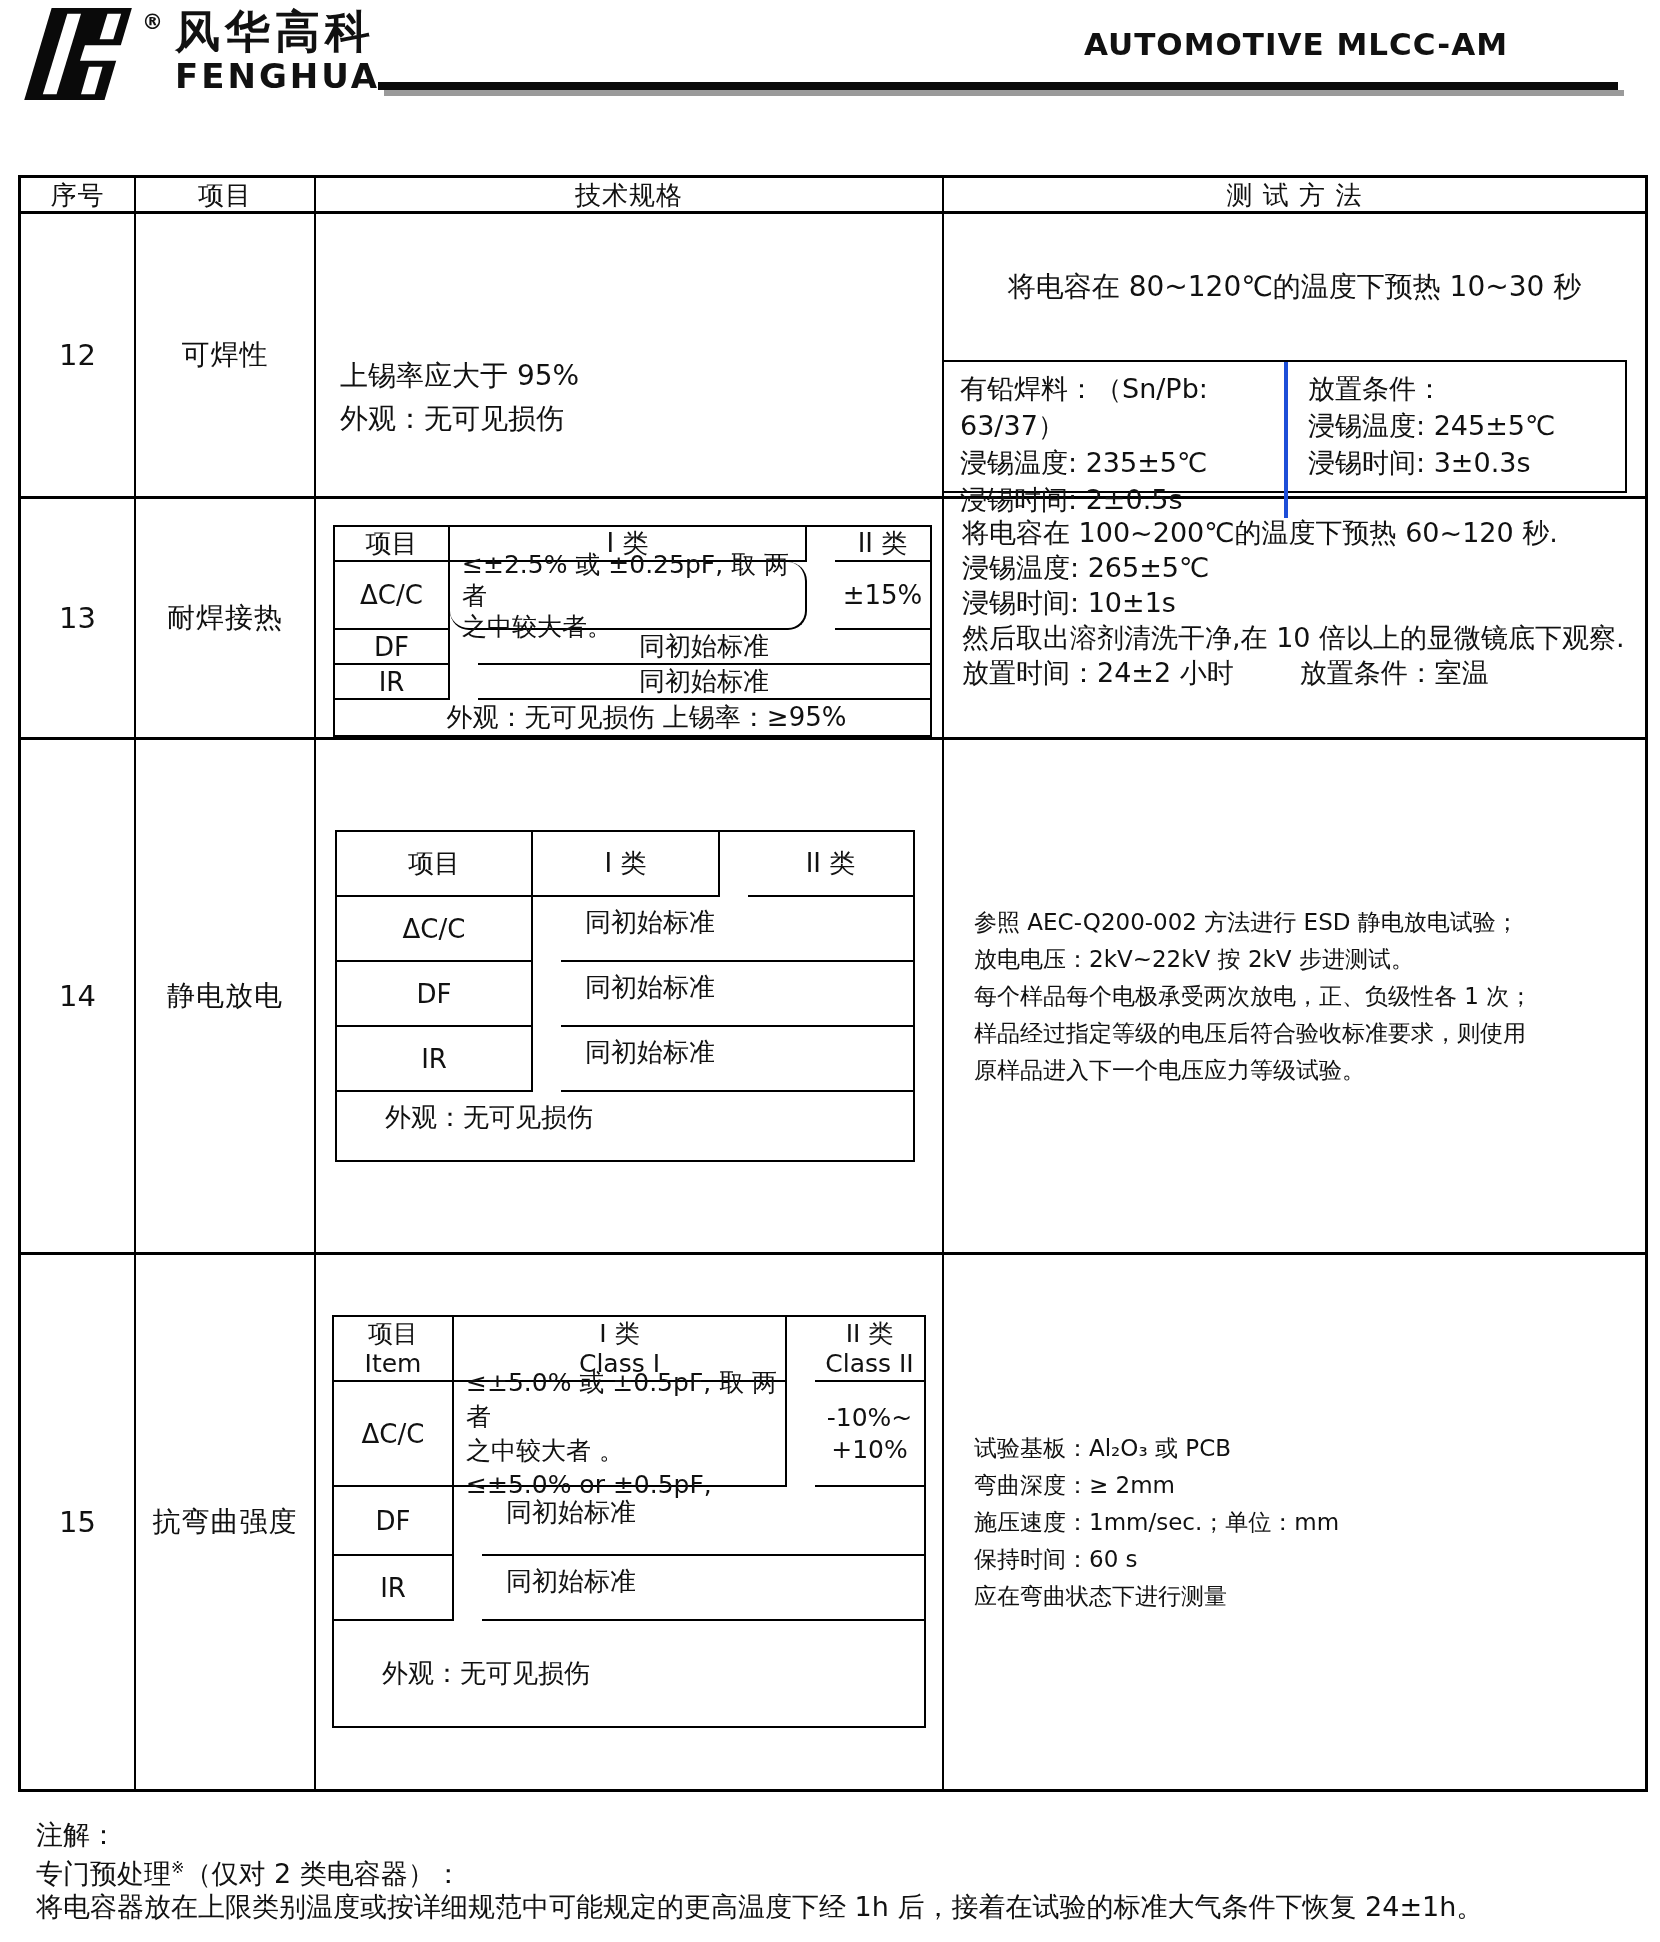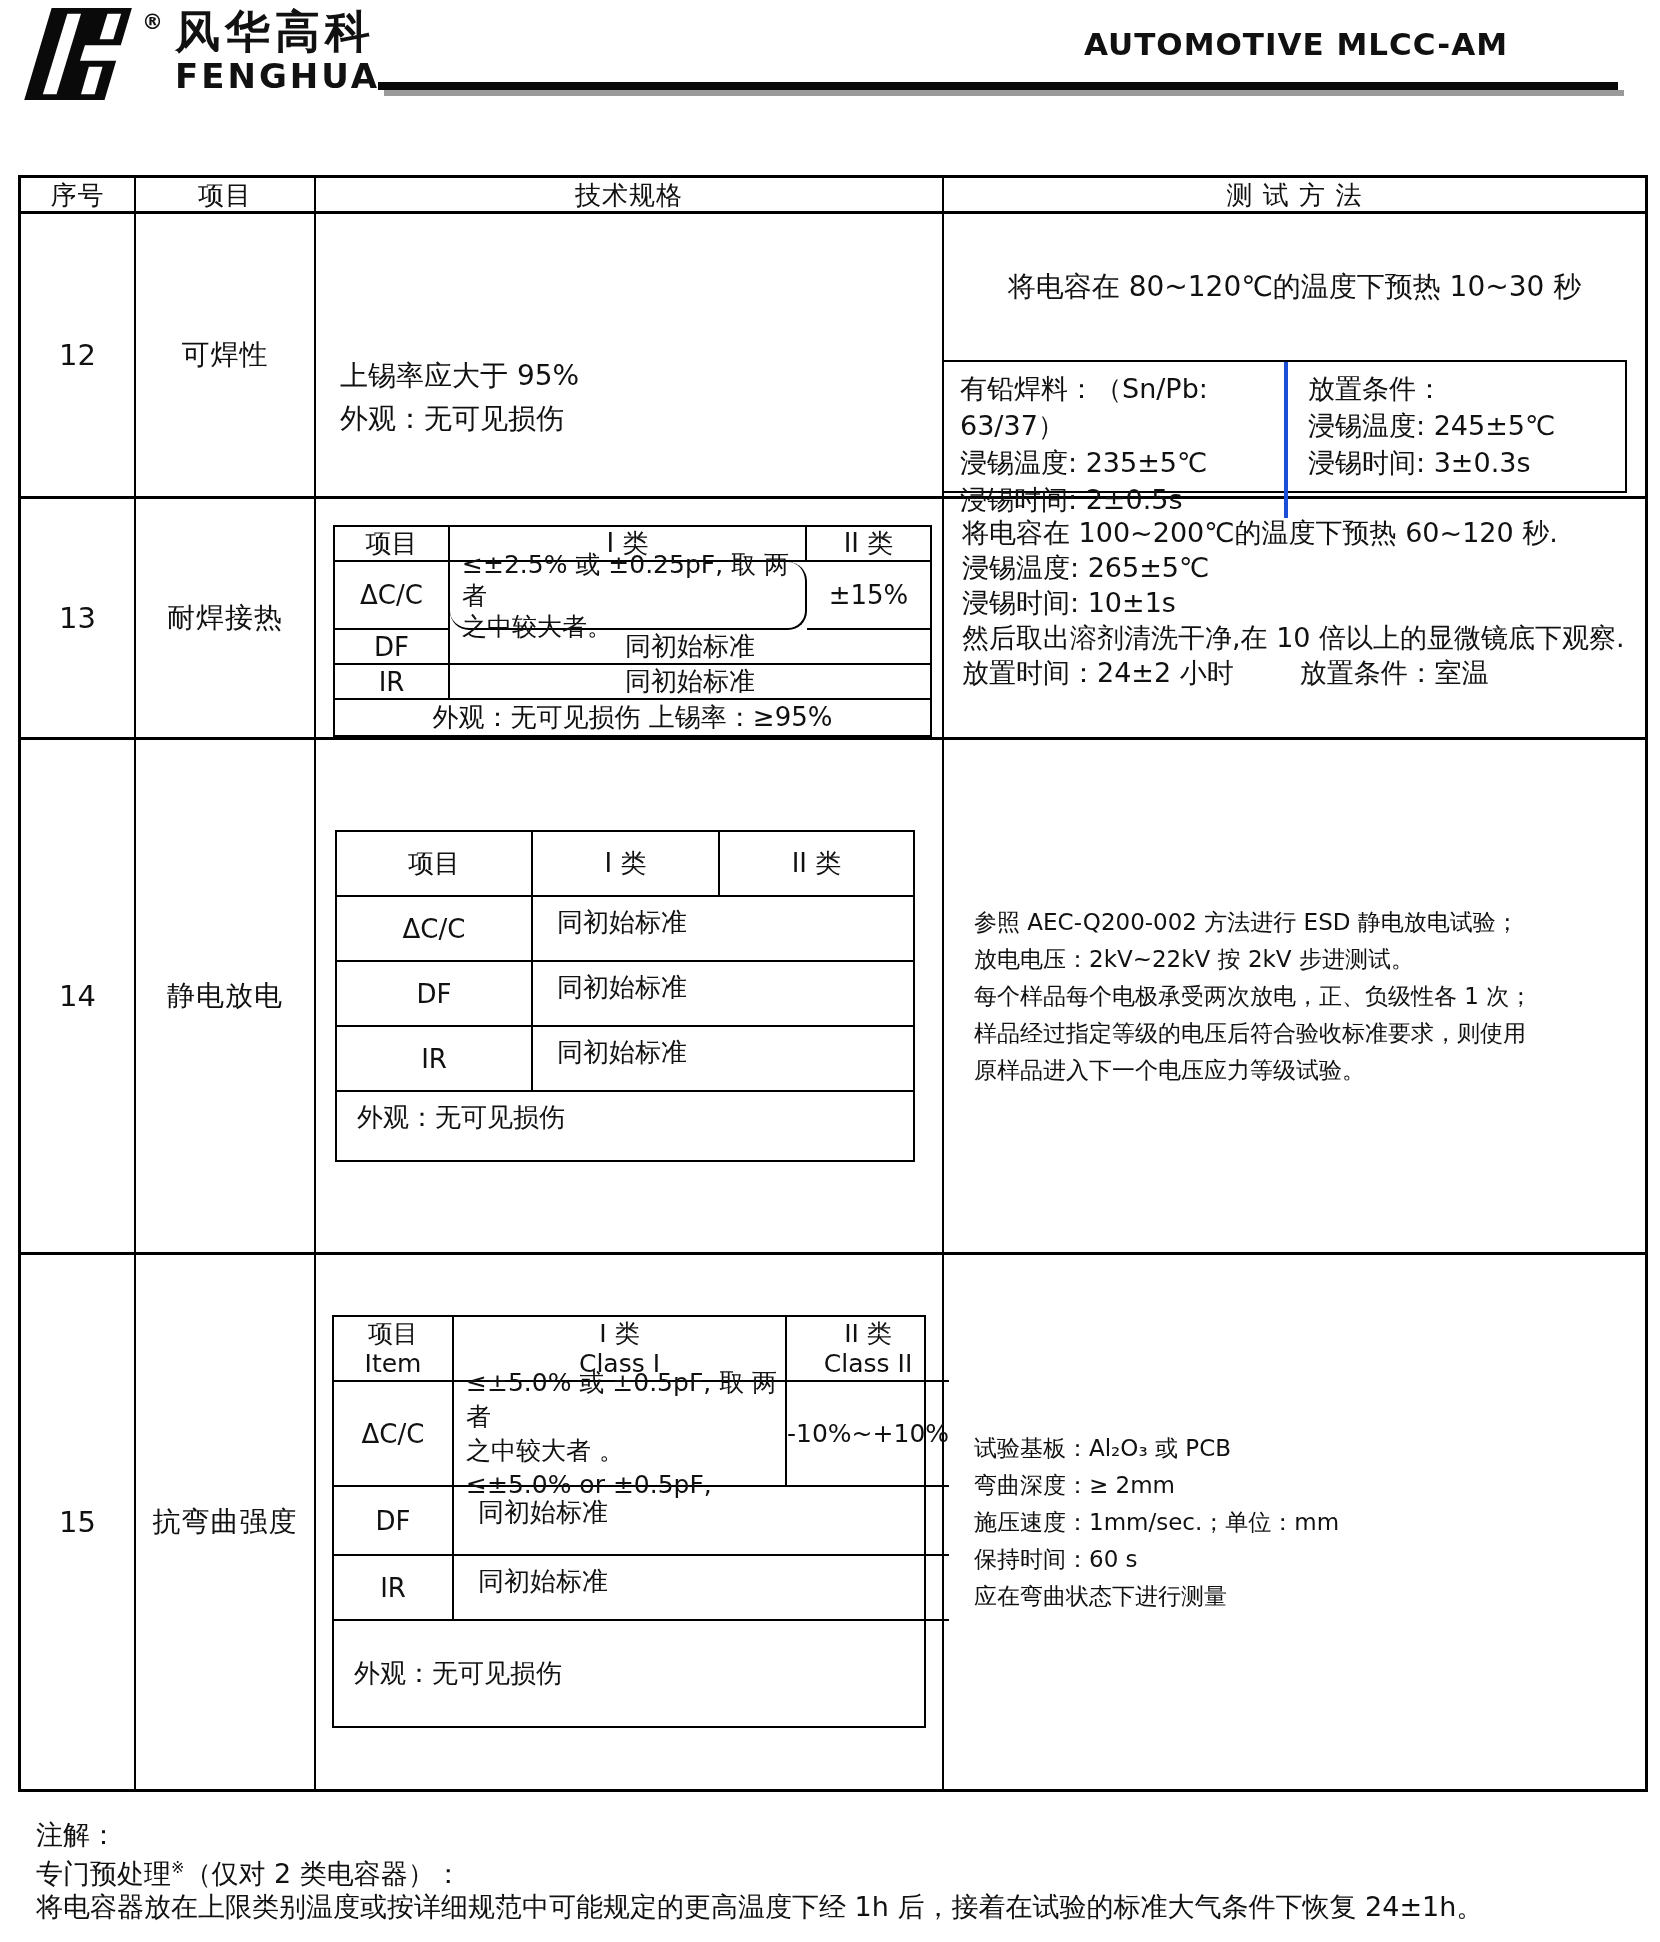--- a/index.html
+++ b/index.html
@@ -42,40 +42,40 @@
   .spec12 { display:flex; flex-direction:column; justify-content:center; padding:84px 0 0 24px; gap:5px; font-size:28px; }
   .m12 { display:flex; flex-direction:column; }
   .m12-top { height:146px; display:flex; align-items:center; justify-content:center; font-size:28px; }
   .m12-box { height:133px; margin-right:18px; border:2px solid #000; border-left:none; display:grid; grid-template-columns:344px 1fr; }
   .m12-cell { padding:8px 10px 0 16px; font-size:27px; line-height:37px; }
   .m12-cell.bdr-r { border-right:4px solid #1d4ed8; }
 
   
   .sub { border:2px solid #000; display:grid; background:#fff; font-size:26px; }
   .sc { border-right:2px solid #000; border-bottom:2px solid #000; display:flex; align-items:center; justify-content:center; }
-  .sc.noR { border-right:none; }
+  .sc.noR { border-right:none;margin-left:28px; }
   .sc.noB { border-bottom:none; }
   .span2 { grid-column:span 2; }
   .span3 { grid-column:span 3; }
   .vtop { align-items:flex-start; justify-content:flex-start; padding:8px 0 0 24px; }
   .colstack { flex-direction:column; }
 
   .sub13 { grid-template-columns:115px 357px 1fr; grid-template-rows:35px 68px 35px 35px 1fr; width:599px; height:212px; margin:26px 0 0 17px; }
   .dcc13 { flex-direction:column; align-items:flex-start; justify-content:center; padding-left:12px; font-size:25px; line-height:31px;border-radius:19px; }
 
   .method { display:flex; flex-direction:column; }
   .method13 { padding:16px 0 0 18px; font-size:27px; line-height:35px; }
   .m-gap { display:flex; gap:66px; }
   .method-mid { justify-content:center; padding-left:30px; font-size:23px; line-height:37px; }
 
   .sub14 { grid-template-columns:196px 187px 1fr; grid-template-rows:65px 65px 65px 65px 1fr; width:580px; height:332px; margin:90px 0 0 19px; }
   .sub15 { grid-template-columns:120px 333px 1fr; grid-template-rows:65px 105px 69px 65px 1fr; width:594px; height:413px; margin:60px 0 0 16px; }
   .h2line { line-height:30px; font-size:25px; }
   .dcc15 { flex-direction:column; align-items:flex-start; justify-content:center; padding-left:12px; font-size:25px; line-height:34px; }
-  .cls2-15 { flex-direction:row; font-size:25px; line-height:32px; }
+  .cls2-15 { flex-direction:column; font-size:25px; line-height:32px; }
   .foot-pad { justify-content:flex-start; padding-left:20px; }
 
   
   .notes { position:absolute; left:36px; top:1818px; font-size:27px; line-height:33px; }
   .sup { font-size:16px; vertical-align:super; }
 </style>
 </head>
 <body>
 
 <div class="page">

